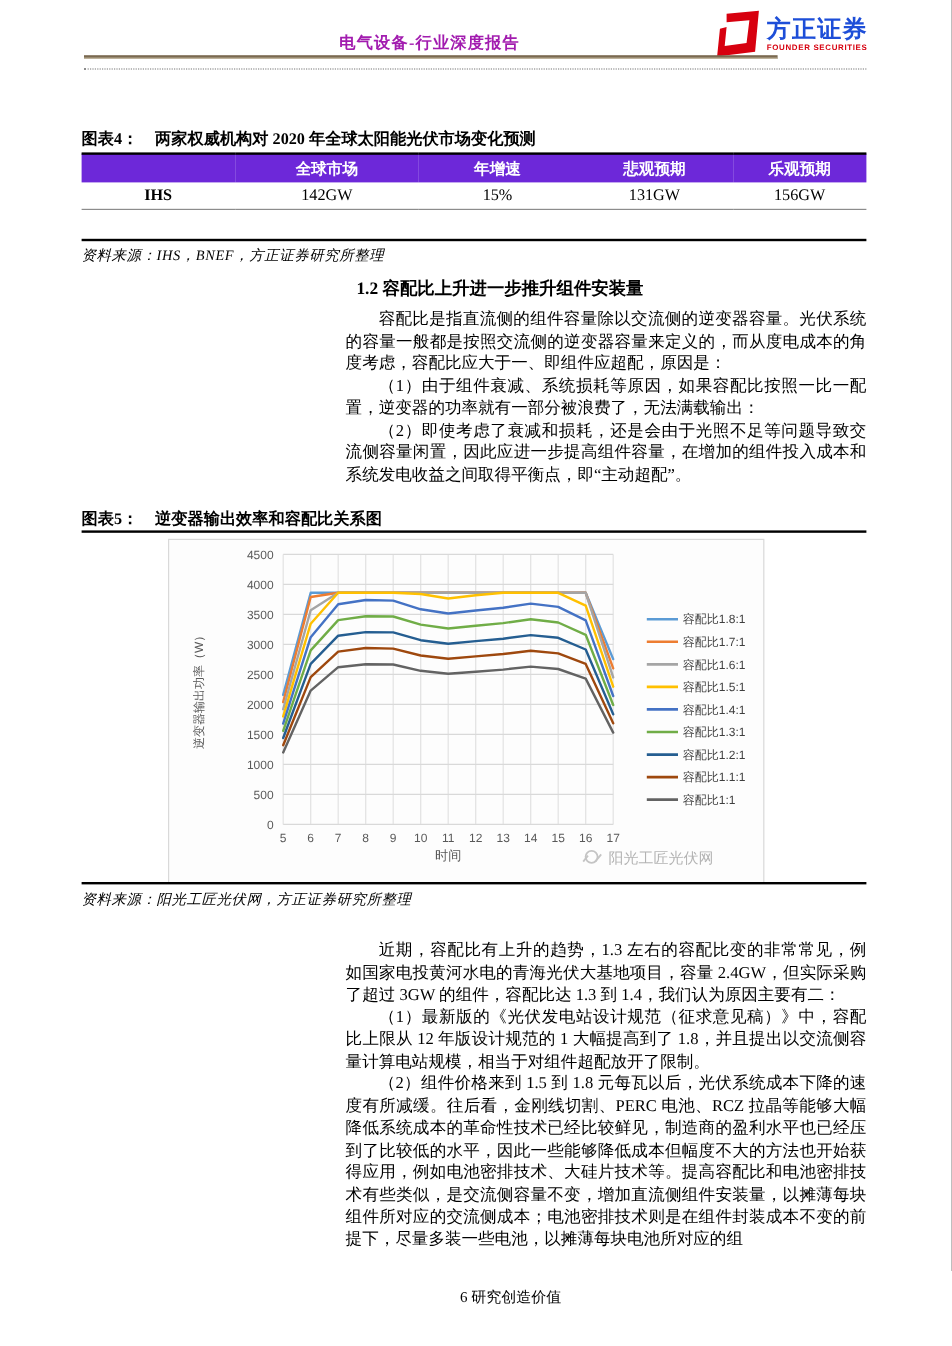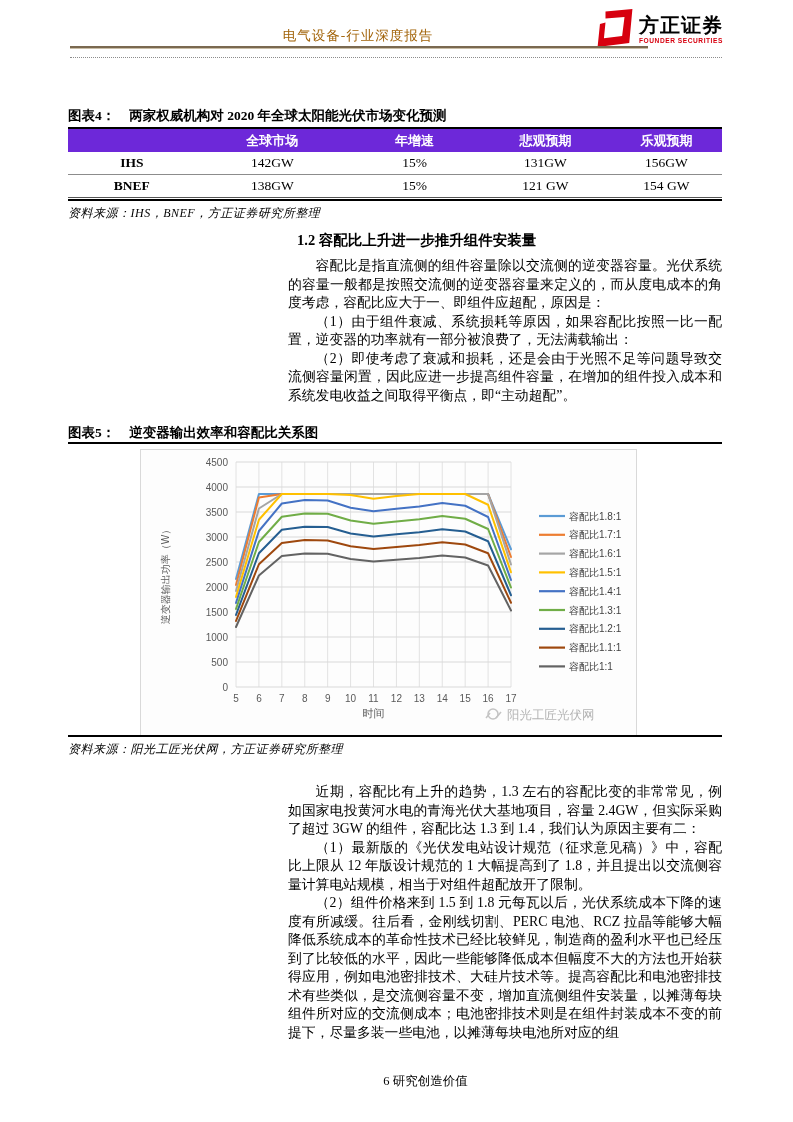--- a/index.html
+++ b/index.html
@@ -3,30 +3,30 @@
 <meta charset="utf-8">
 <style>
   html,body{margin:0;padding:0;background:#888;}
   .page{
     position:relative;width:793px;height:1122px;background:#ffffff;
     margin:0 auto;overflow:hidden;
     font-family:"Liberation Serif","DejaVu Serif",serif;color:#000;
   }
   
   .hdr-title{position:absolute;top:27px;left:68px;width:580px;text-align:center;
-    font-size:13.5px;font-weight:normal;letter-spacing:1px;color:#a16207;}
+    font-size:13.5px;font-weight:bold;letter-spacing:1px;color:#a21caf;}
   .hdr-rule{position:absolute;top:46px;left:70px;width:578px;height:2px;
     background:#7a6950;border-bottom:1px solid #c9bda6;}
   .hdr-dotted{position:absolute;top:57px;left:70px;width:652px;height:0;
     border-top:1px dotted #8c8c8c;}
   .logo{position:absolute;top:7px;left:596px;width:136px;height:46px;display:flex;align-items:center;}
   .logo-mark{flex:0 0 auto;margin-right:5px;}
   .logo-texts{display:flex;flex-direction:column;line-height:1;}
   .logo-cn{font-family:"Liberation Sans","DejaVu Sans",sans-serif;font-weight:bold;
-    font-size:20px;color:#000000;letter-spacing:1px;}
+    font-size:20px;color:#1d4ed8;letter-spacing:1px;}
   .logo-en{font-family:"Liberation Sans","DejaVu Sans",sans-serif;font-weight:bold;
     font-size:6.6px;color:#d7000f;letter-spacing:.55px;margin-top:3px;}
   
   .fig-title{position:absolute;left:68px;width:654px;text-align:left;
     font-size:13.5px;font-weight:bold;}
   .fig-title .lbl{margin-right:14px;}
   .src-line{position:absolute;left:68px;width:654px;border-top:2.5px solid #000;
     padding-top:4px;font-style:italic;font-size:12px;letter-spacing:.5px;}
   
   .tbl{position:absolute;top:127px;left:68px;width:654px;border-collapse:collapse;
@@ -92,27 +92,20 @@
         <th>乐观预期</th>
       </tr>
     </thead>
     <tbody>
       <tr class="r1">
         <td class="rowname">IHS</td>
         <td>142GW</td>
         <td>15%</td>
         <td>131GW</td>
         <td>156GW</td>
-      </tr>
-      <tr class="r2">
-        <td class="rowname">BNEF</td>
-        <td>138GW</td>
-        <td>15%</td>
-        <td>121 GW</td>
-        <td>154 GW</td>
       </tr>
     </tbody>
   </table>
   <div class="src-line" style="top:199px;">资料来源：IHS，BNEF，方正证券研究所整理</div>
 
   <div class="sec-head">1.2 容配比上升进一步推升组件安装量</div>
   <div class="bodycol body1">
     <div class="para">容配比是指直流侧的组件容量除以交流侧的逆变器容量。光伏系统的容量一般都是按照交流侧的逆变器容量来定义的，而从度电成本的角度考虑，容配比应大于一、即组件应超配，原因是：</div>
     <div class="para">（1）由于组件衰减、系统损耗等原因，如果容配比按照一比一配置，逆变器的功率就有一部分被浪费了，无法满载输出：</div>
     <div class="para">（2）即使考虑了衰减和损耗，还是会由于光照不足等问题导致交流侧容量闲置，因此应进一步提高组件容量，在增加的组件投入成本和系统发电收益之间取得平衡点，即“主动超配”。</div>

